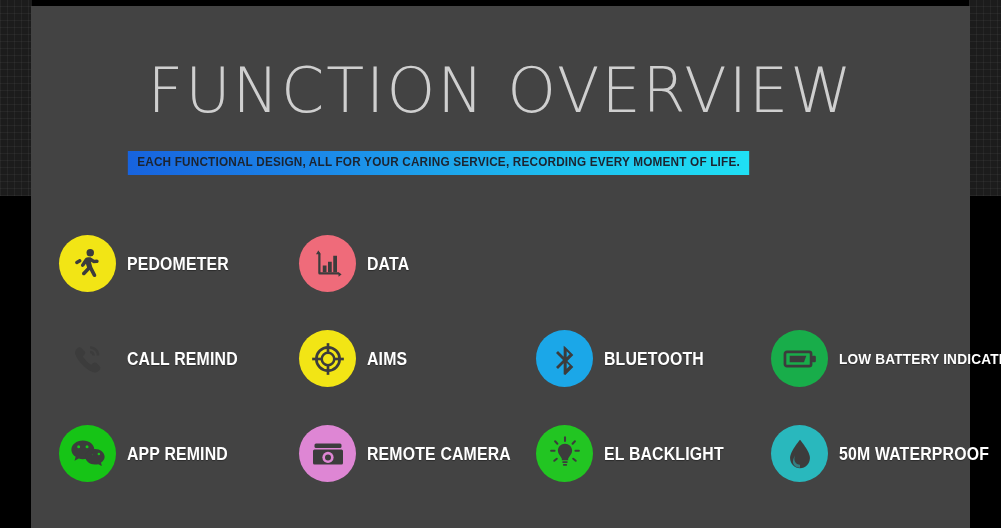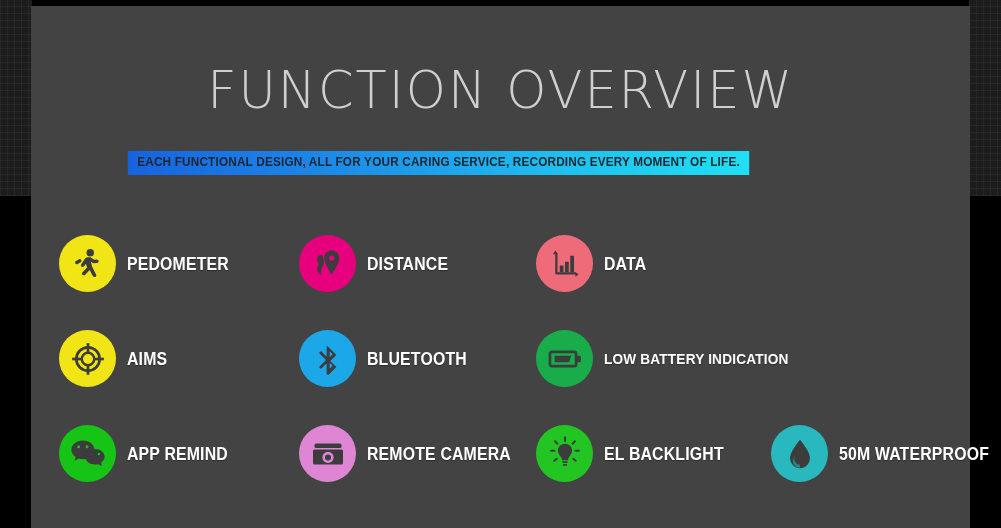--- a/index.html
+++ b/index.html
@@ -42,21 +42,21 @@
     height: 522px;
     background: #434343;
   }
 
   .title {
     position: absolute;
     left: 0;
     top: 52px;
     width: 939px;
     text-align: center;
-    font-size: 51px;
+    font-size: 62px;
     line-height: 66px;
     letter-spacing: 2px;
     font-weight: 300;
     color: #cfcfcf;
     font-family: "DejaVu Sans", sans-serif;
     white-space: nowrap;
   }
 
   .subtitle-wrap {
     position: absolute;
@@ -149,43 +149,44 @@
             <div class="icon-circle" style="background: rgb(242, 229, 21);">
               <svg width="36" height="36" viewBox="0 0 48 48">
                 <circle cx="27" cy="9" r="5" fill="#3c3c3c"></circle>
                 <path d="M24 15c-2 0-3.6 1.1-4.6 2.6l-4.4 6.6c-.7 1.1-.4 2.6.7 3.3 1.1.7 2.6.4 3.3-.7l2.2-3.3 1.6 5-6.1 6.6c-.9 1-.9 2.5.1 3.4 1 .9 2.5.9 3.4-.1l6-6.4 4.2 8.1c.6 1.2 2.1 1.7 3.3 1.1 1.2-.6 1.7-2.1 1.1-3.3l-5.1-9.9-1.9-7.1 3.5 2.1 4.6-.2c1.3 0 2.3-1.1 2.3-2.4s-1.1-2.3-2.4-2.3l-3.4.1-5.2-3.1c-.9-.5-1.8-.1-3.2-.1z" fill="#3c3c3c"></path>
                 <path d="M15 18.5c-.6-1-1.9-1.4-3-.8l-4 2.2c-1.1.6-1.5 2-.9 3.1.6 1.1 2 1.5 3.1.9l4-2.2c1.1-.6 1.4-2 .8-3.2z" fill="#3c3c3c"></path>
               </svg>
             </div>
             <div class="label">PEDOMETER</div>
           </div>
           <div class="cell">
-            <div class="icon-circle" style="background: rgb(230, 0, 126);">
-              <svg width="36" height="36" viewBox="0 0 48 48">
-                <path d="M29 6c-5.5 0-10 4.5-10 10 0 7.3 10 22 10 22s10-14.7 10-22c0-5.5-4.5-10-10-10zm0 13.5a3.5 3.5 0 1 1 0-7 3.5 3.5 0 0 1 0 7z" fill="#3c3c3c"></path>
-                <path d="M15 12c-3 0-5.5 2.5-5.5 5.5 0 1.8.9 4.3 2.1 6.9-1.3 2.6-2.1 5-2.1 6.6C9.5 34 12 37 15.5 39c-1.5-3-1.2-6 .2-9 1.2-2.6 2.8-5.2 2.8-7.9C18.5 18.8 17.5 12 15 12z" fill="#3c3c3c"></path>
-              </svg>
-            </div>
-            <div class="label">DISTANCE</div>
-          </div>
-          <div class="cell">
             <div class="icon-circle" style="background: rgb(239, 107, 122);">
               <svg width="36" height="36" viewBox="0 0 48 48">
                 <path d="M11 6v30a2 2 0 0 0 2 2h29l-4-3H14V10l-3-4z" fill="#3c3c3c"></path>
                 <path d="M11 6l3 5h-6z" fill="#3c3c3c"></path>
                 <path d="M42 38l-4-3v6z" fill="#3c3c3c"></path>
                 <rect x="17" y="26" width="5" height="9" fill="#3c3c3c"></rect>
                 <rect x="24" y="21" width="5" height="14" fill="#3c3c3c"></rect>
                 <rect x="31" y="13" width="5" height="22" fill="#3c3c3c"></rect>
               </svg>
             </div>
             <div class="label">DATA</div>
           </div>
         </div>
       <div class="row" id="row2">
+          <div class="cell">
+            <div class="icon-circle">
+              <svg width="34" height="34" viewBox="0 0 48 48">
+                <path d="M14.5 8.5c-1.6-1.6-4-1.4-5.4.2l-2 2.3c-1.7 2-1.8 5 0 8.9 1.8 3.9 5 8.3 9.3 12.6 4.3 4.3 8.7 7.5 12.6 9.3 3.9 1.8 6.9 1.7 8.9 0l2.3-2c1.6-1.4 1.8-3.8.2-5.4l-4.6-4.6c-1.4-1.4-3.7-1.3-5 .2l-2 2.2c-2-.9-4.4-2.7-6.9-5.2s-4.3-4.9-5.2-6.9l2.2-2c1.5-1.3 1.6-3.6.2-5L14.5 8.5z" fill="#3c3c3c"></path>
+                <path d="M27 6c7.2 0 13 5.8 13 13h-3.5c0-5.2-4.3-9.5-9.5-9.5V6z" fill="#3c3c3c"></path>
+                <path d="M27 12.5c3.6 0 6.5 2.9 6.5 6.5H30c0-1.7-1.3-3-3-3v-3.5z" fill="#3c3c3c"></path>
+              </svg>
+            </div>
+            <div class="label">CALL REMIND</div>
+          </div>
           <div class="cell">
             <div class="icon-circle" style="background: rgb(242, 229, 21);">
               <svg width="40" height="40" viewBox="0 0 48 48">
                 <circle cx="24" cy="24" r="14" fill="none" stroke="#3c3c3c" stroke-width="3.2"></circle>
                 <circle cx="24" cy="24" r="7.5" fill="none" stroke="#3c3c3c" stroke-width="3"></circle>
                 <rect x="22.4" y="5" width="3.2" height="11" fill="#3c3c3c"></rect>
                 <rect x="22.4" y="32" width="3.2" height="11" fill="#3c3c3c"></rect>
                 <rect x="5" y="22.4" width="11" height="3.2" fill="#3c3c3c"></rect>
                 <rect x="32" y="22.4" width="11" height="3.2" fill="#3c3c3c"></rect>
               </svg>

